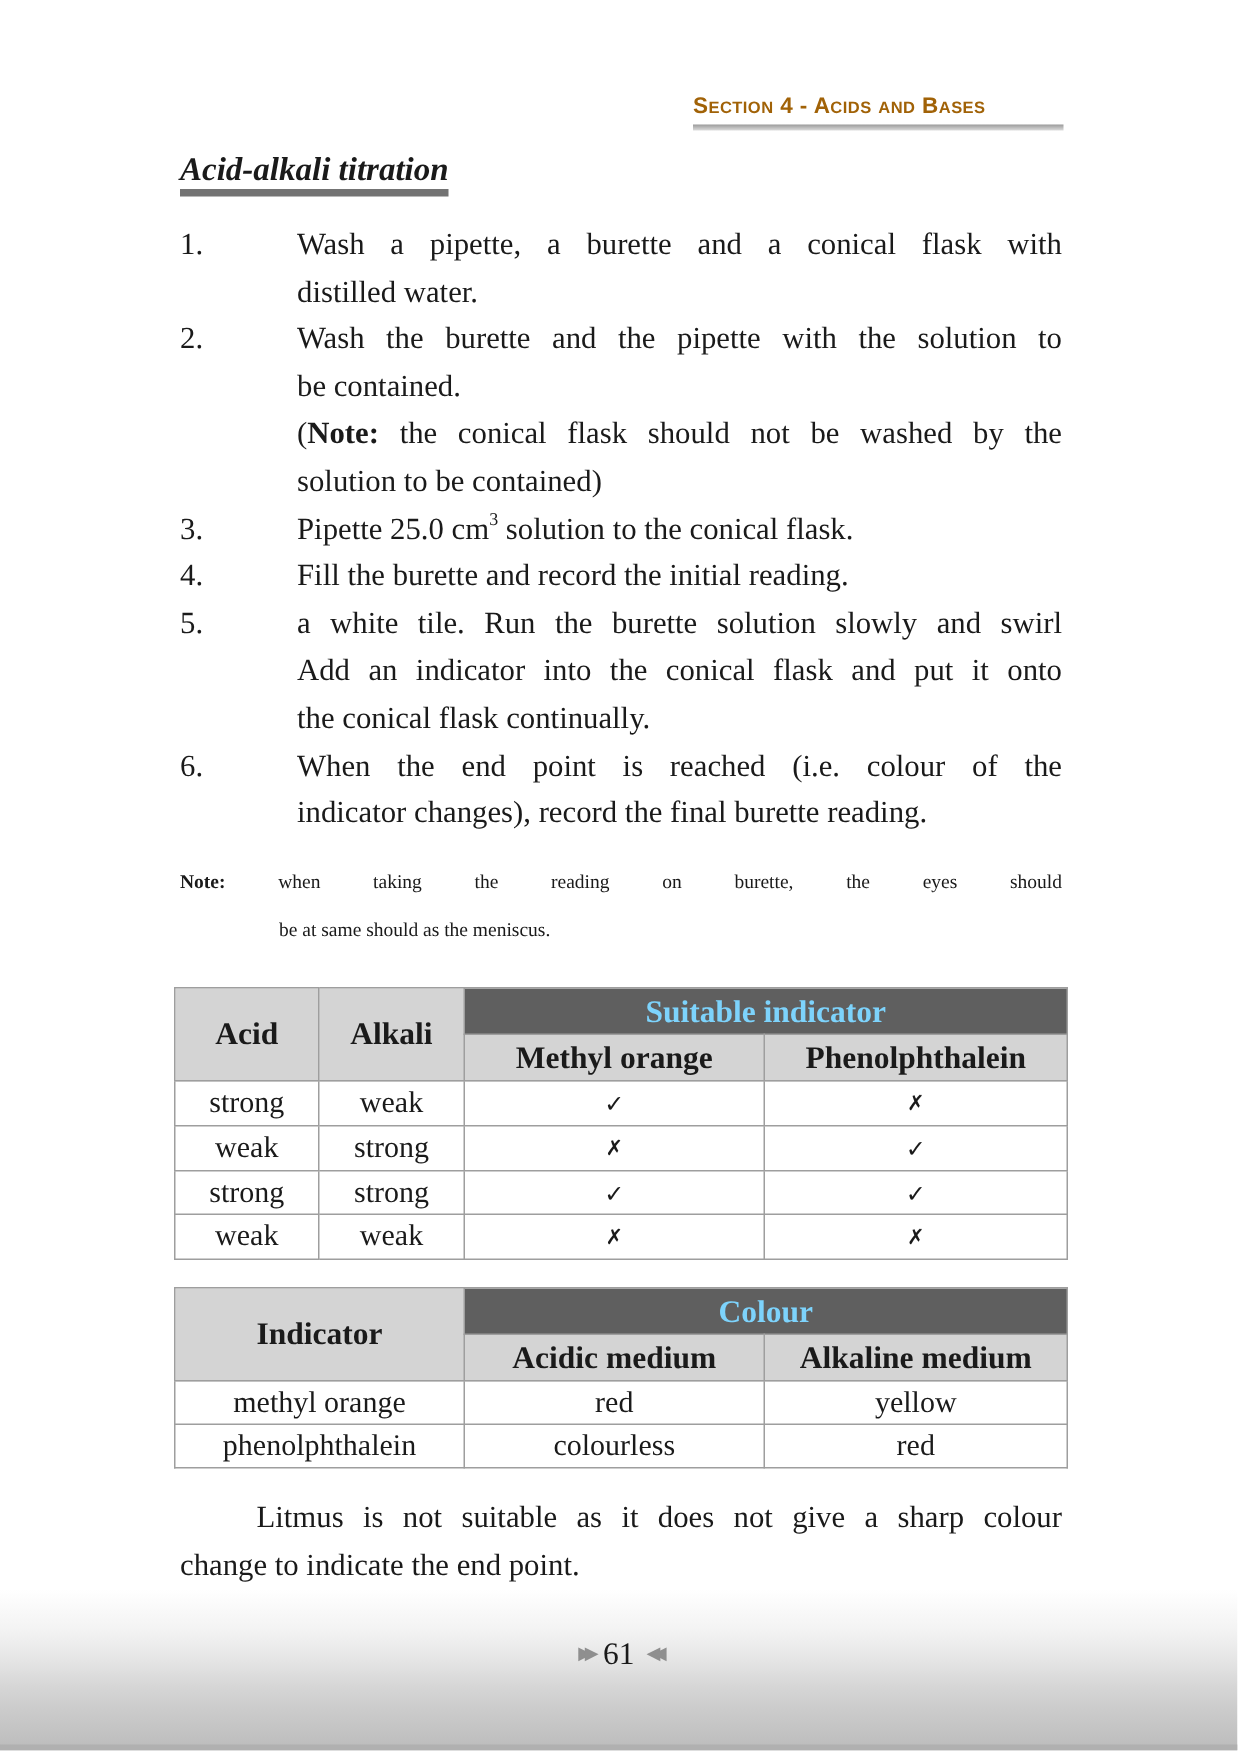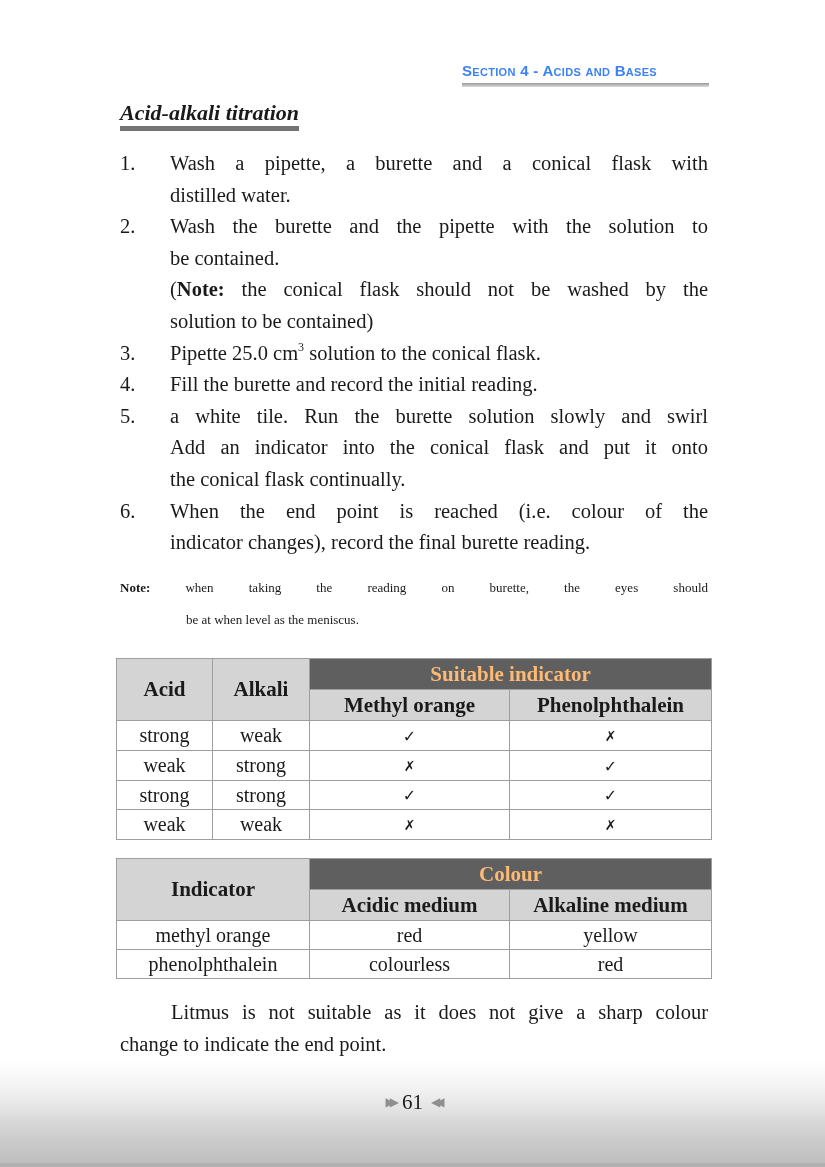--- a/index.html
+++ b/index.html
@@ -13,57 +13,57 @@
     position: absolute; left: 0; right: 0; top: 1060px; height: 107px;
     background: linear-gradient(to bottom, #ffffff 0%, #f3f3f3 25%, #e4e4e4 45%, #d6d6d6 60%, #cbcbcb 75%, #c2c2c2 90%, #bbbbbb 100%);
   }
   .page-bottom::after {
     content: ""; position: absolute; left: 0; right: 0; bottom: 0; height: 4px; background: #b0b0b0;
   }
   .running-head {
     position: absolute; left: 462px; top: 62px;
     font-family: "Liberation Sans", "DejaVu Sans", sans-serif;
     font-weight: bold; font-size: 15px; letter-spacing: 0.3px;
-    font-variant: small-caps; color: #3b82f6; white-space: nowrap;
+    font-variant: small-caps; color: #a16207; white-space: nowrap;
   }
   .running-head-rule {
     position: absolute; left: 462px; top: 83px; width: 247px; height: 4px;
     background: linear-gradient(to bottom, #9a9a9a, #dcdcdc);
   }
   .section-title {
     position: absolute; left: 120px; top: 101px;
     font-style: italic; font-weight: bold; font-size: 22px;
     border-bottom: 5px solid #737373; line-height: 24px; padding-bottom: 1px;
   }
   .steps {
     position: absolute; left: 120px; top: 148px; width: 588px;
     font-size: 20.5px; line-height: 31.6px;
   }
   .step { display: flex; }
   .step-num { width: 50px; flex: 0 0 50px; }
-  .step-body { flex: 1; text-align: justify; }
+  .step-body { flex: 1; text-align: justify; margin-left: 28px; }
   .step-body p { margin: 0; }
   .just-line { text-align: justify; text-align-last: justify; }
   sup { font-size: 12px; line-height: 0; vertical-align: 9px; }
   b { font-weight: bold; }
   .note {
     position: absolute; left: 120px; top: 572px; width: 588px;
     font-size: 13px; line-height: 32px;
   }
   .note .first { text-align: justify; text-align-last: justify; }
   .note .second { padding-left: 66px; }
   table.data {
     position: absolute; border-collapse: collapse;
     font-size: 20px; table-layout: fixed;
   }
   table.data td, table.data th {
     border: 1.5px solid #9e9e9e; text-align: center; padding: 0; line-height: 27px;
   }
   table.data th { background: #d4d4d4; font-weight: bold; font-size: 21px; }
-  table.data th.dark { background: #5f5f5f; color: #fdba74; font-weight: bold; }
+  table.data th.dark { background: #5f5f5f; color: #7dd3fc; font-weight: bold; }
   table.t1 { left: 116px; top: 658px; width: 595px; }
   table.t1 col.c1 { width: 96px; }
   table.t1 col.c2 { width: 97px; }
   table.t1 col.c3 { width: 200px; }
   table.t1 col.c4 { width: 202px; }
   table.t1 tr.hr1 th { height: 30px; }
   table.t1 tr.hr2 th { height: 30px; }
   table.t1 td { height: 28px; }
   table.t2 { left: 116px; top: 858px; width: 595px; }
   table.t2 col.c1 { width: 193px; }
@@ -139,21 +139,21 @@
     <span class="step-num">6.</span>
     <div class="step-body">
       <p class="just-line">When the end point is reached (i.e. colour of the</p>
       <p>indicator changes), record the final burette reading.</p>
     </div>
   </div>
 </div>
 
 <div class="note">
   <div class="first"><b>Note:</b><span> when taking the reading on burette, the eyes should</span></div>
-  <div class="second">be at when level as the meniscus.</div>
+  <div class="second">be at same should as the meniscus.</div>
 </div>
 
 <table class="data t1">
   <colgroup>
       <col class="c1">
       <col class="c2">
       <col class="c3">
       <col class="c4">
     </colgroup>
   <thead>

